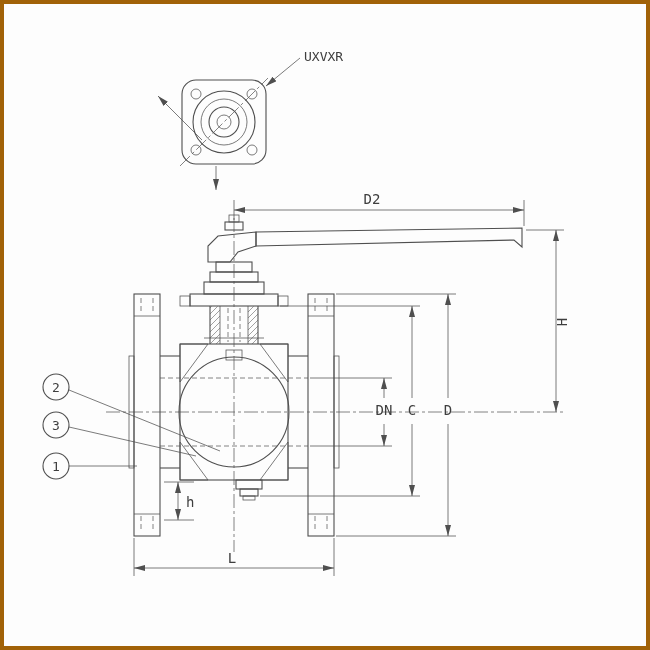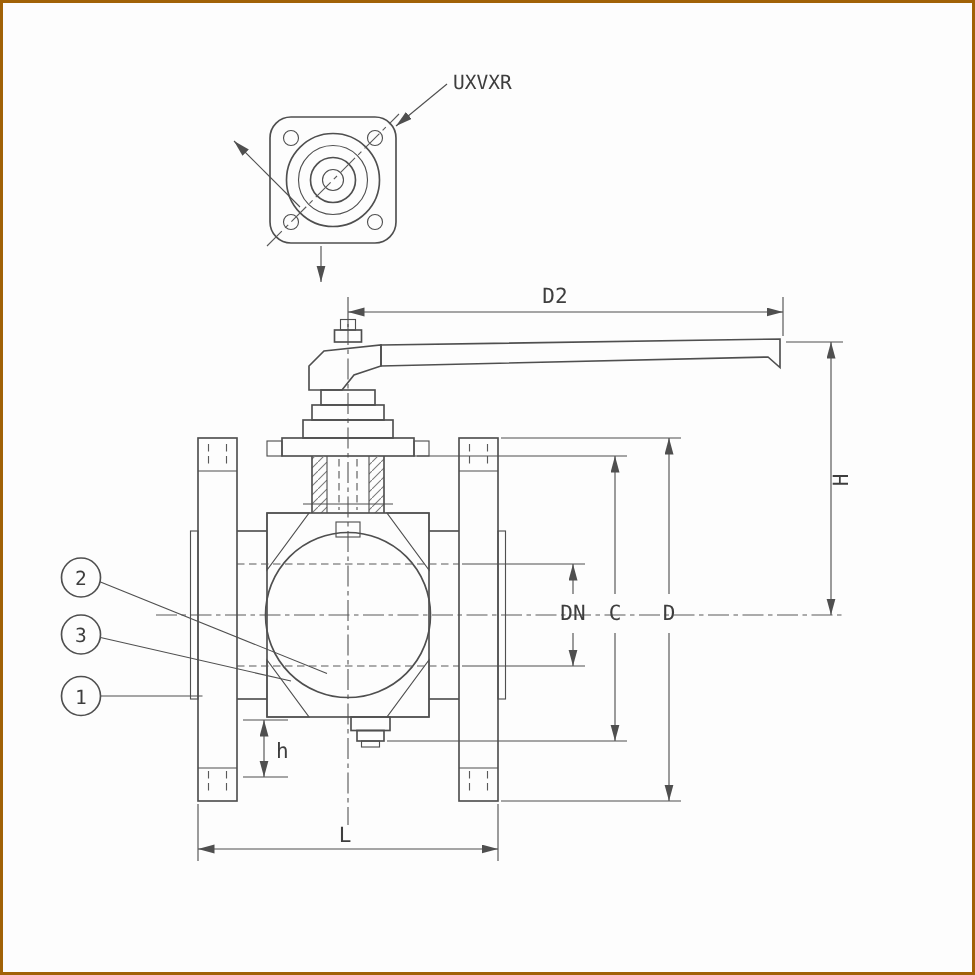--- a/index.html
+++ b/index.html
@@ -1,18 +1,18 @@
 <!DOCTYPE html>
 <html><head>
 <meta charset="utf-8">
 <style>
   html,body{margin:0;padding:0;background:#ffffff;}
   .canvas{
     width:650px;height:650px;box-sizing:border-box;
-    background:#fdfdfd;border:2px solid #a16207;
+    background:#fdfdfd;border:4px solid #a16207;
     font-family:"DejaVu Sans Mono", monospace;
     position:relative;overflow:hidden;
   }
   svg text{
     font-family:"DejaVu Sans Mono", monospace;
     font-size:14px;
     fill:#3e3e3e;
   }
   text.small{font-size:13px;}
   .ln{fill:none;stroke:#4f4f4f;stroke-width:1.1;}

